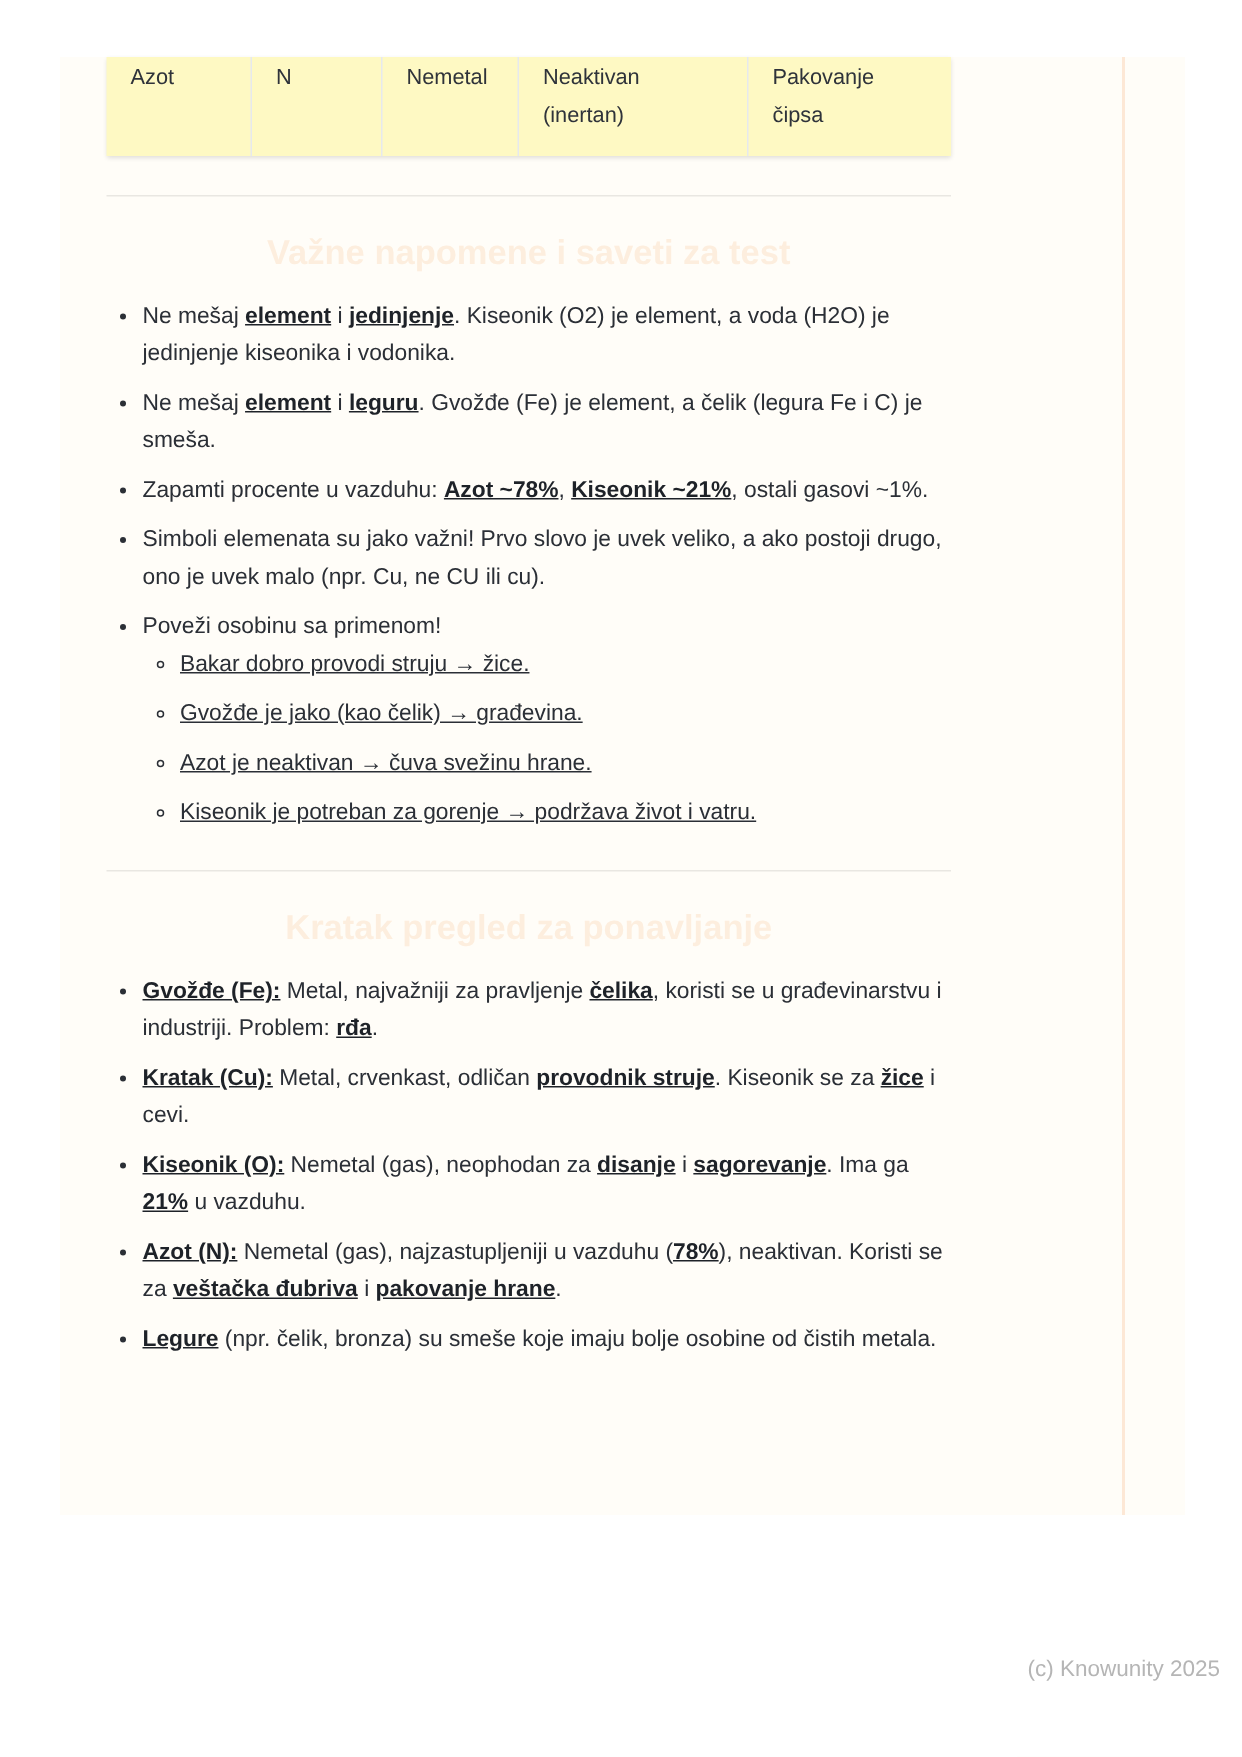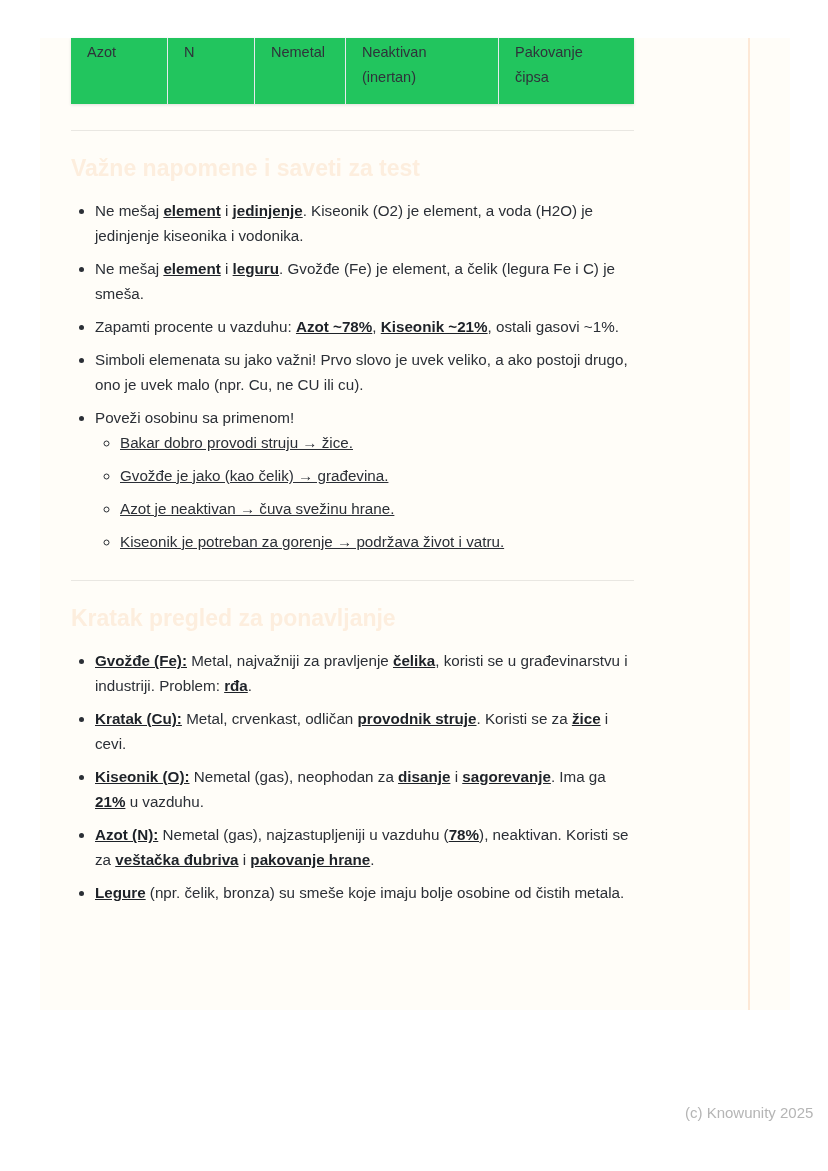--- a/index.html
+++ b/index.html
@@ -12,33 +12,33 @@
   .page-bg {
     position: absolute; left: 40px; top: 38px; width: 750px; height: 972px;
     background: #fffdf8;
   }
   .side-line {
     position: absolute; left: 748px; top: 38px; width: 2px; height: 972px;
     background: #fde8d6;
   }
   .content { position: absolute; left: 71px; top: 38px; width: 563px; }
   table.elements {
-    width: 563px; border-collapse: collapse; background: #22c55e;
+    width: 563px; border-collapse: collapse; background: #fef9c3;
     box-shadow: 0 1px 3px rgba(0,0,0,0.12);
     font-size: 14.5px; line-height: 25px; color: #2f333a;
   }
   table.elements td {
     vertical-align: top; padding: 2px 16px 14px 16px;
     border-right: 1px solid #e6e9ee;
   }
   table.elements td:last-child { border-right: none; }
   hr.divider { border: none; border-top: 1px solid #e9e7e2; margin: 26px 0 24px 0; }
   h2.section-title {
     margin: 0 0 16px 0; font-size: 23px; font-weight: bold;
-    color: #fdeede; letter-spacing: 0;
+    color: #fdeede; letter-spacing: 0; text-align: center;
   }
   ul.bullets { margin: 0; padding-left: 24px; list-style: disc; font-size: 15.2px; line-height: 25px; }
   ul.bullets > li { margin-bottom: 8px; padding-left: 0; }
   ul.sub { margin: 0; padding-left: 25px; list-style: circle; text-decoration: underline; }
   ul.sub > li { margin-top: 8px; margin-bottom: 0; }
   ul.sub > li:first-child { margin-top: 0; }
   b { color: #1e2228; text-decoration: underline; }
   .footer {
     position: absolute; left: 685px; top: 1104px; font-size: 15px; color: #b5b5b5;
   }
@@ -79,20 +79,20 @@
         <li>Kiseonik je potreban za gorenje → podržava život i vatru.</li>
       </ul>
     </li>
   </ul>
 
   <hr class="divider">
 
   <h2 class="section-title">Kratak pregled za ponavljanje</h2>
   <ul class="bullets">
     <li><b>Gvožđe (Fe):</b><span> Metal, najvažniji za pravljenje </span><b>čelika</b><span>, koristi se u građevinarstvu i industriji. Problem: </span><b>rđa</b><span>.</span></li>
-    <li><b>Kratak (Cu):</b><span> Metal, crvenkast, odličan </span><b>provodnik struje</b><span>. Koristi se za </span><b>žice</b><span> i cevi.</span></li>
+    <li><b>Kratak (Cu):</b><span> Metal, crvenkast, odličan </span><b>provodnik struje</b><span>. Kiseonik se za </span><b>žice</b><span> i cevi.</span></li>
     <li><b>Kiseonik (O):</b><span> Nemetal (gas), neophodan za </span><b>disanje</b><span> i </span><b>sagorevanje</b><span>. Ima ga </span><b>21%</b><span> u vazduhu.</span></li>
     <li><b>Azot (N):</b><span> Nemetal (gas), najzastupljeniji u vazduhu (</span><b>78%</b><span>), neaktivan. Koristi se za </span><b>veštačka đubriva</b><span> i </span><b>pakovanje hrane</b><span>.</span></li>
     <li><b>Legure</b><span> (npr. čelik, bronza) su smeše koje imaju bolje osobine od čistih metala.</span></li>
   </ul>
 </div>
 
 <div class="footer">(c) Knowunity 2025</div>
 
 </body></html>

